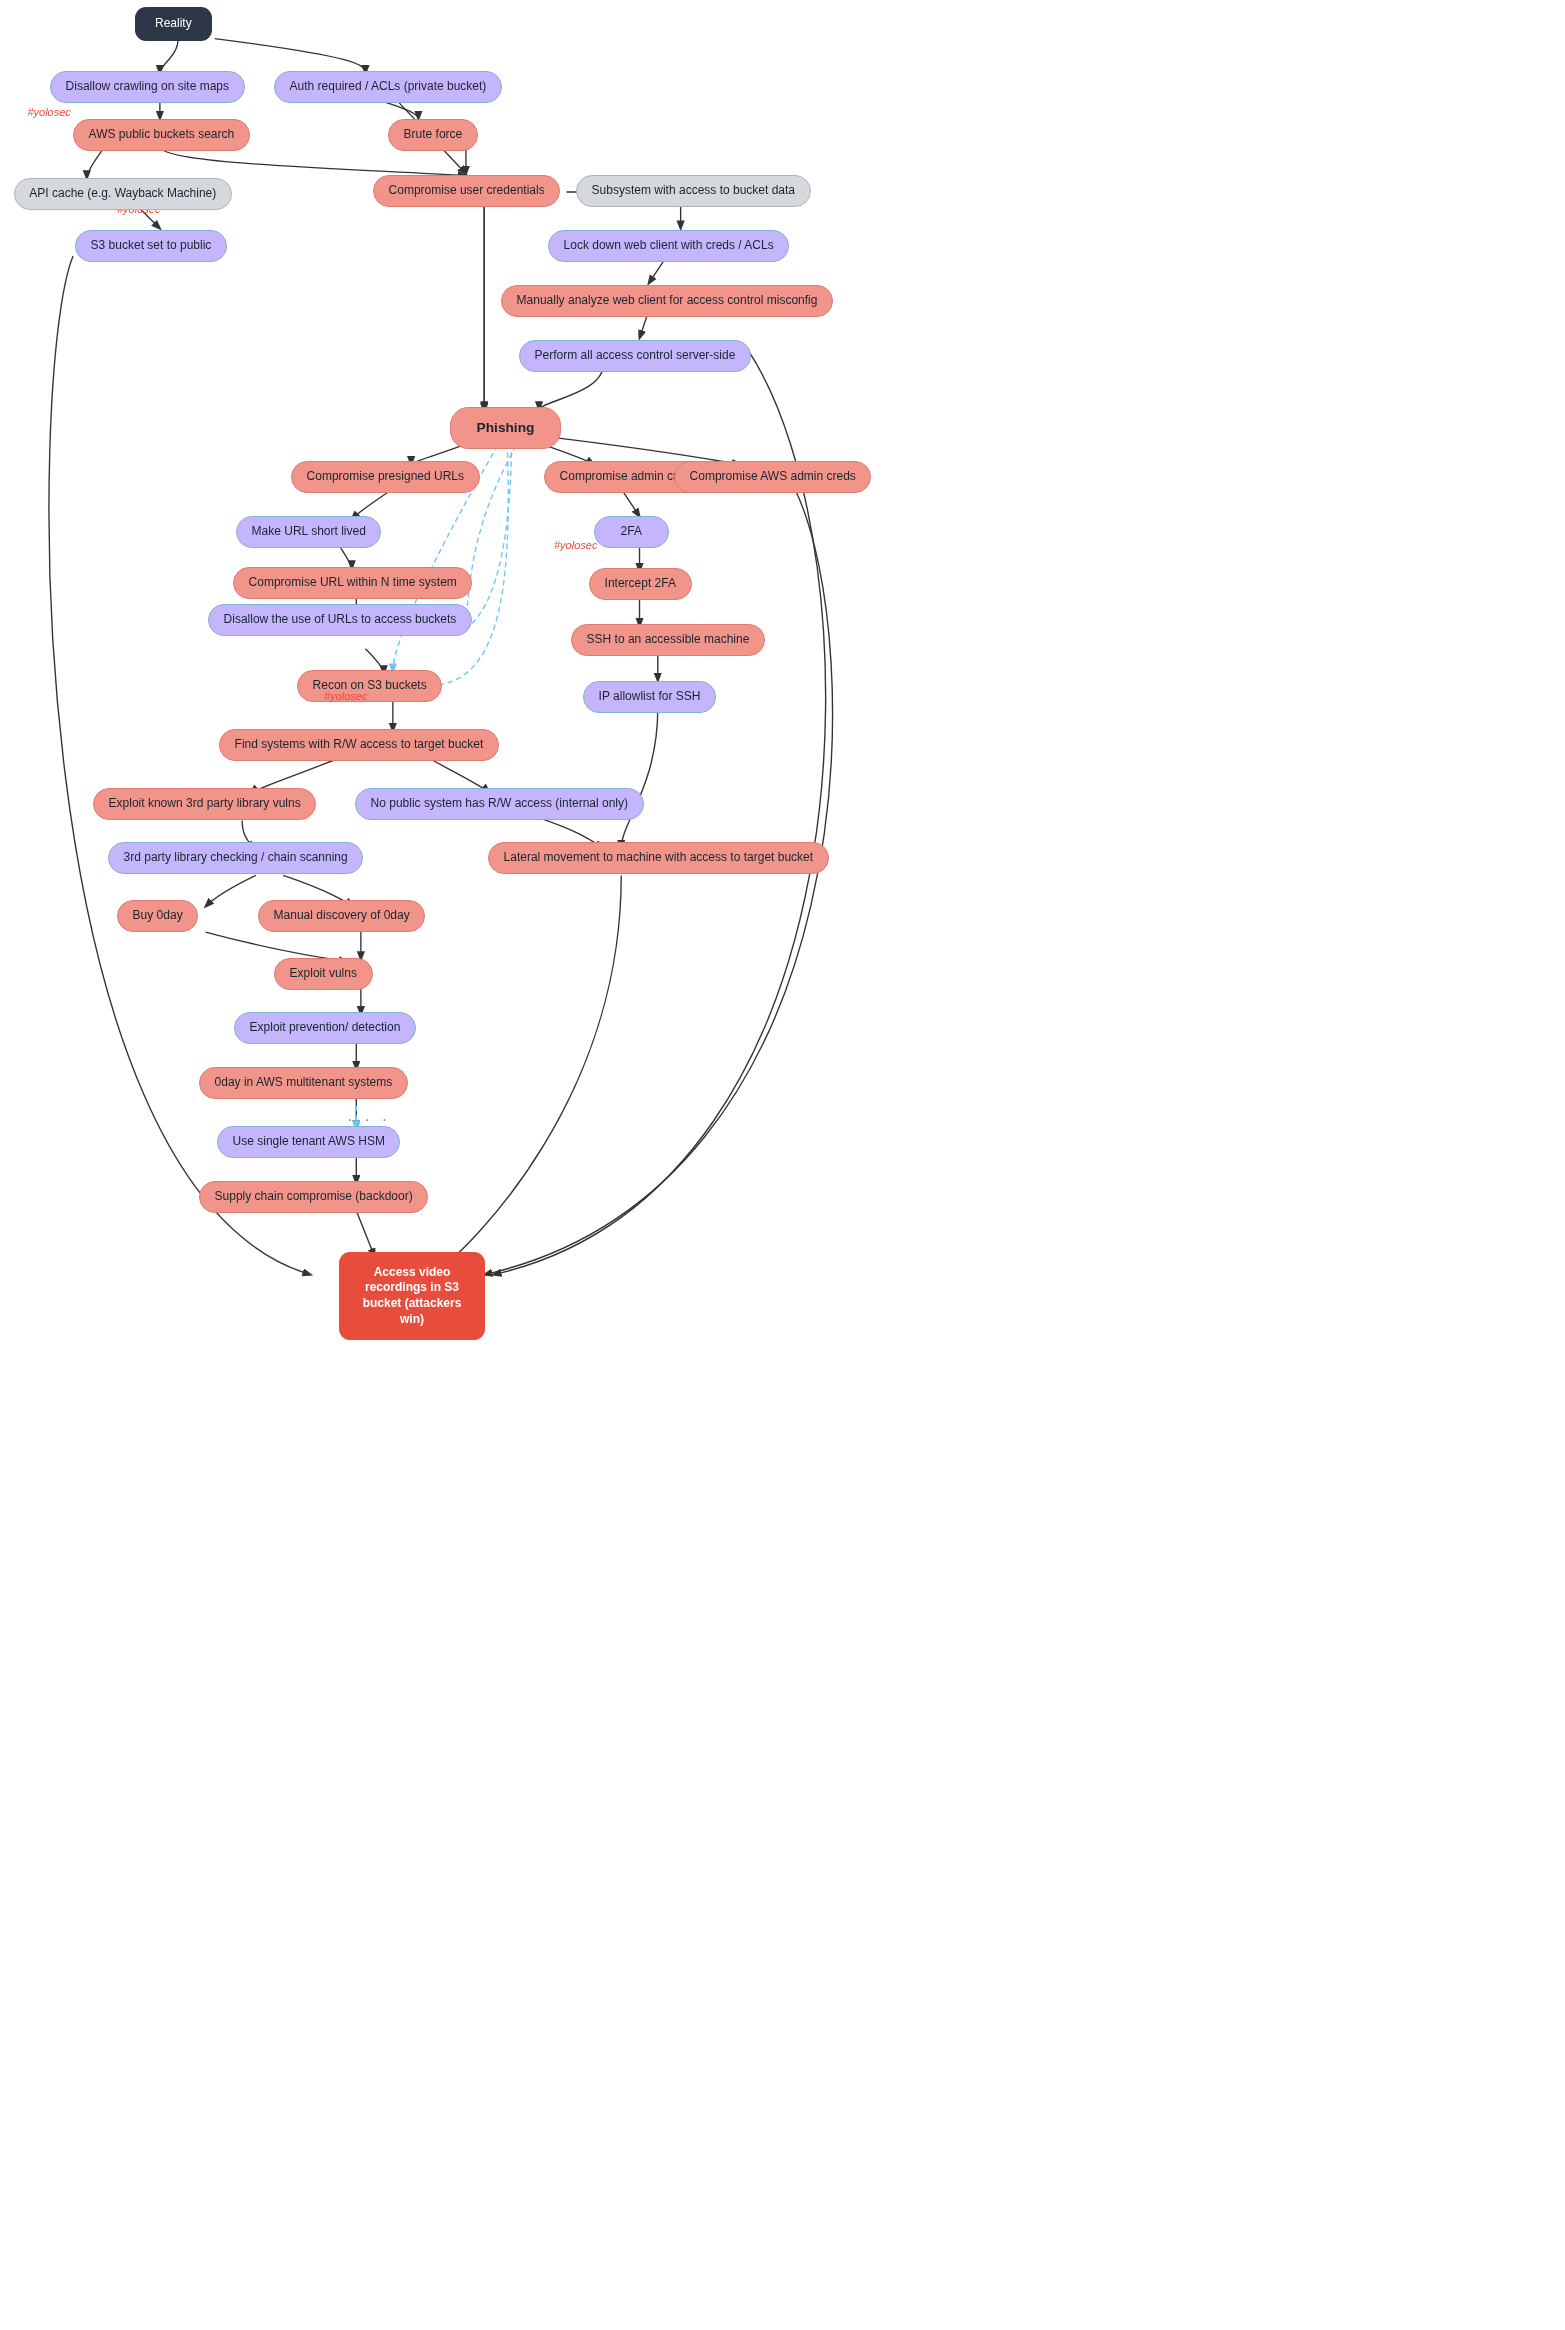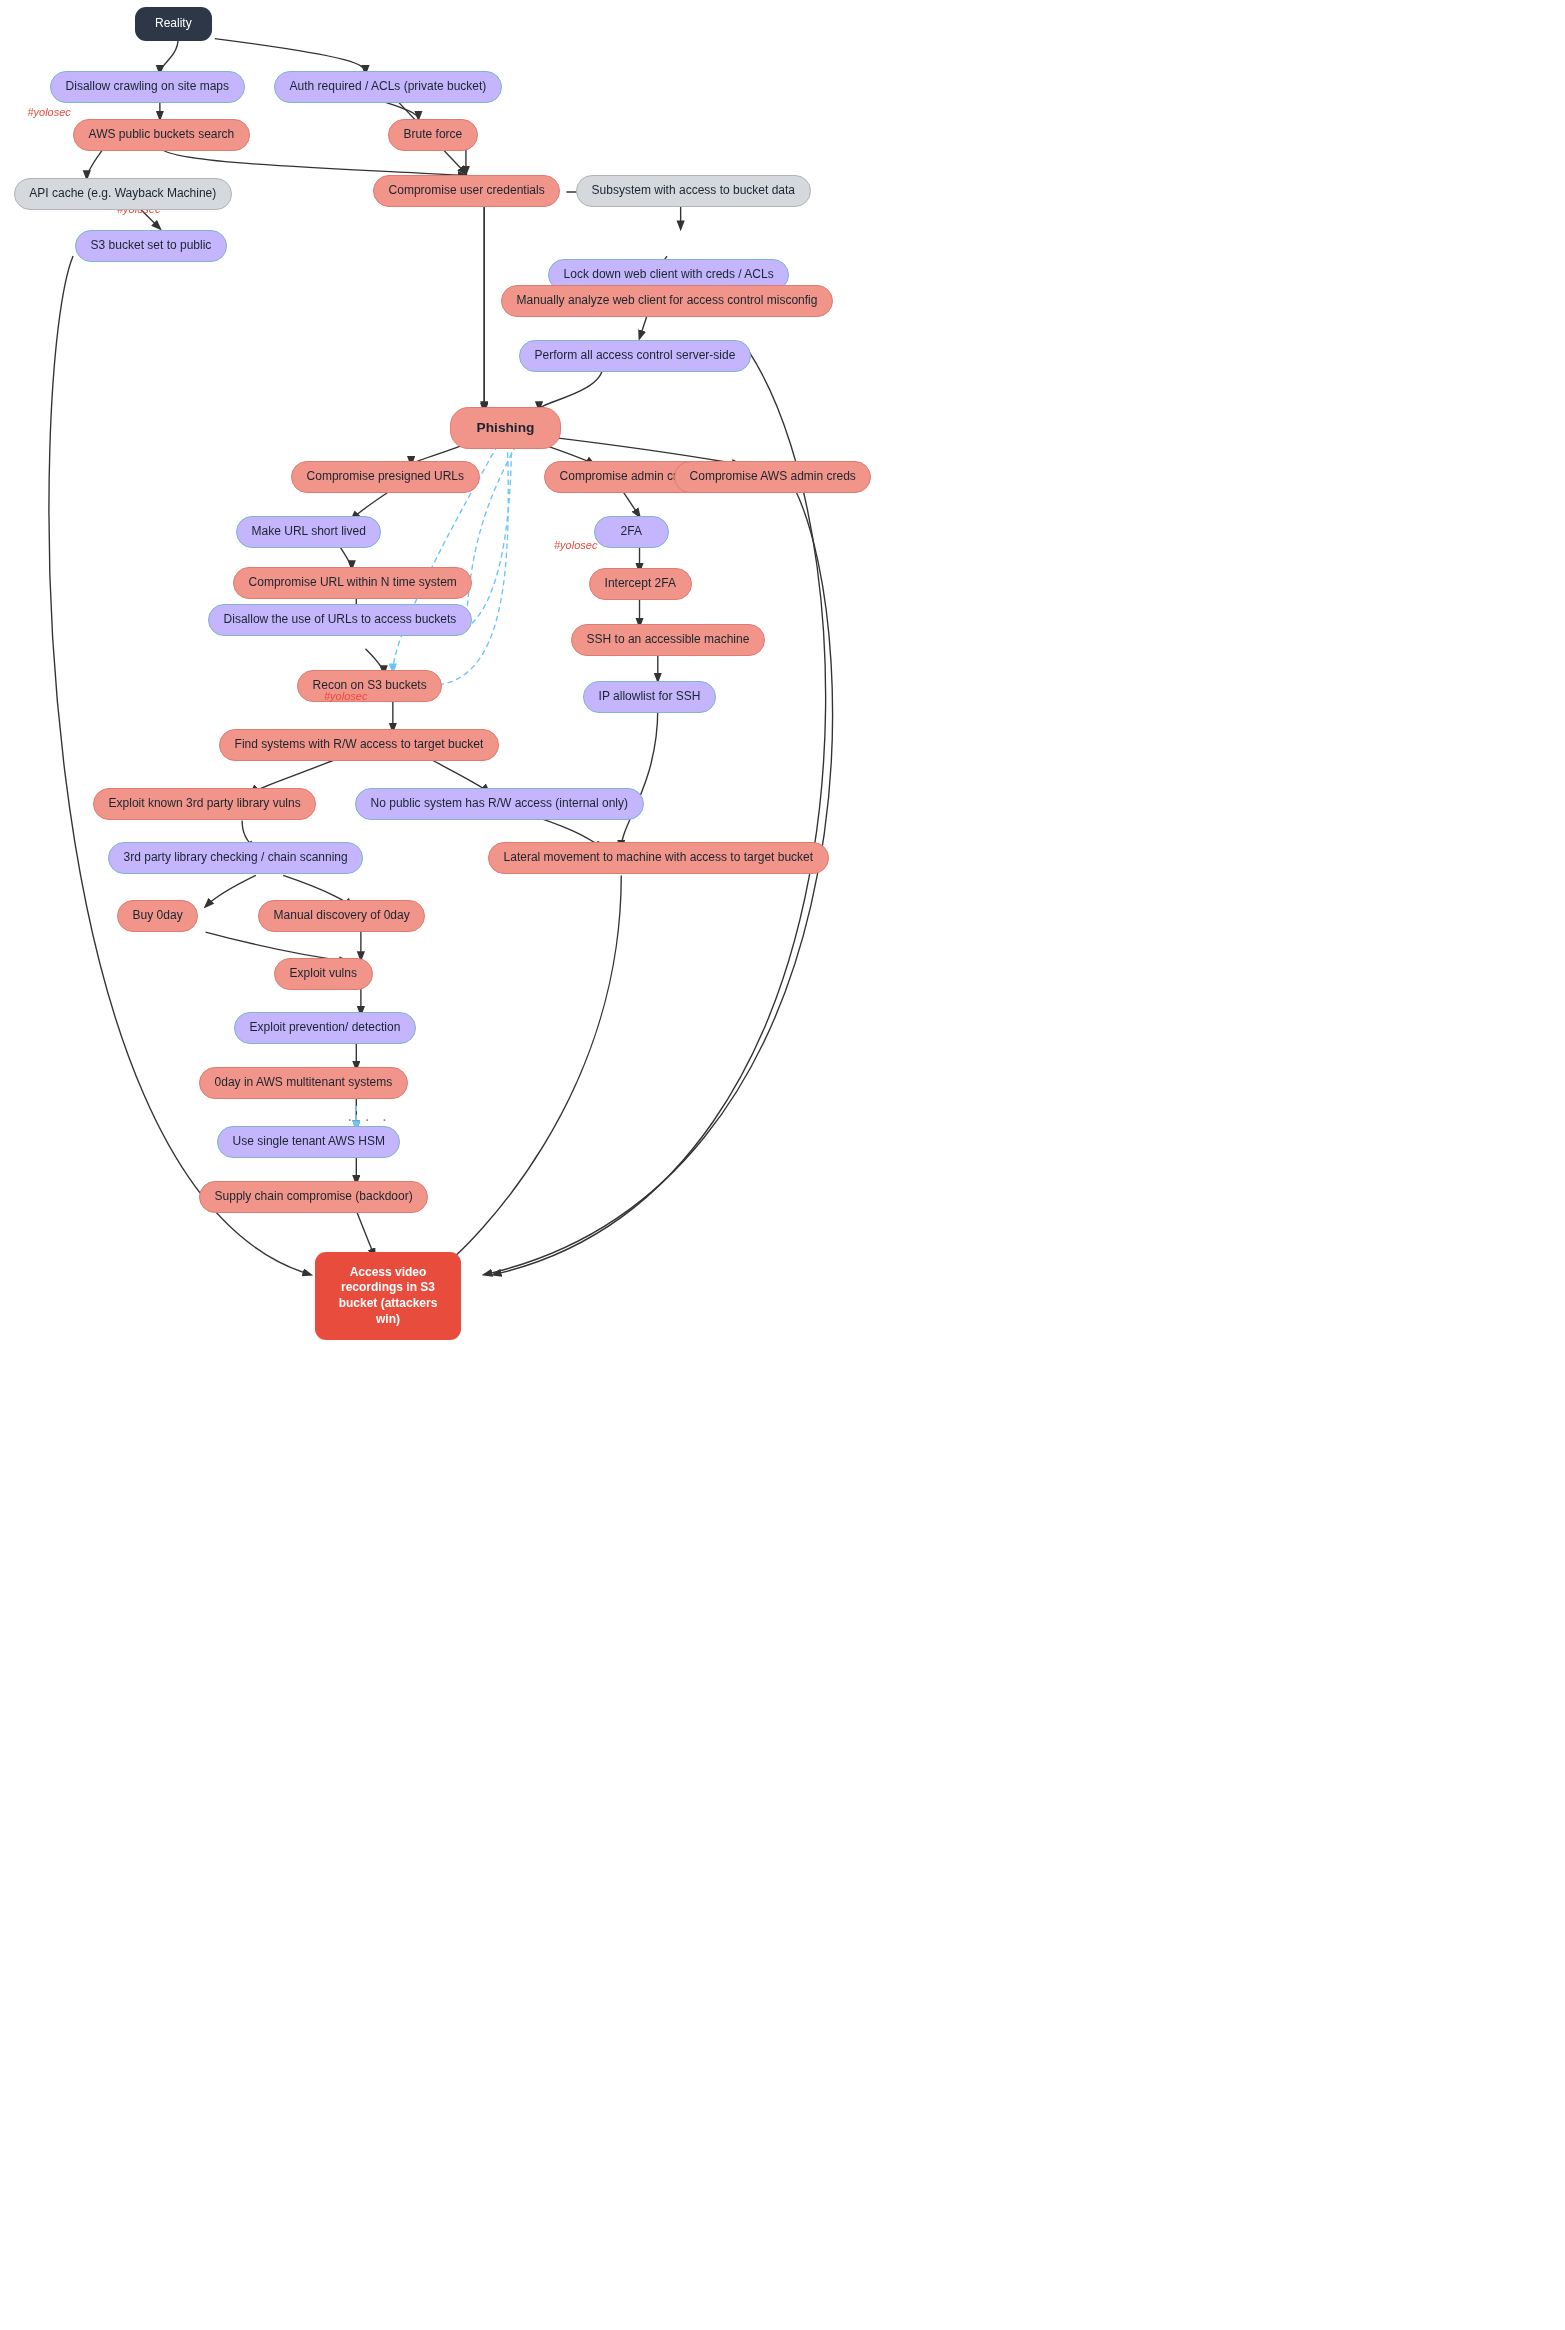--- a/index.html
+++ b/index.html
@@ -48,20 +48,21 @@
     }
     .node-red {
       background: #e74c3c;
       color: #fff;
       border-radius: 11px;
       font-weight: bold;
       font-size: 12.8px;
       white-space: normal;
       width: 137px;
       text-align: center;
+      margin-left: 24px;
     }
     .yolosec {
       color: #e74c3c;
       font-size: 11px;
       font-style: italic;
       position: absolute;
     }
     svg.arrows {
       position: absolute;
       top: 0;
@@ -239,21 +240,21 @@
   </div>
 
   <div class="node node-gray" style="left:576px;top:175px;">
     <span>Subsystem with access to bucket data</span>
   </div>
 
   <div class="node node-blue" style="left:75px;top:230px;">
     <span>S3 bucket set to public</span>
   </div>
 
-  <div class="node node-blue" style="left:548px;top:230px;margin-top:29px;">
+  <div class="node node-blue" style="left:548px;top:230px;">
     <span>Lock down web client with creds / ACLs</span>
   </div>
 
   <div class="node node-pink" style="left:501px;top:285px;">
     <span>Manually analyze web client for access control misconfig</span>
   </div>
 
   <div class="node node-blue" style="left:519px;top:340px;">
     <span>Perform all access control server-side</span>
   </div>

